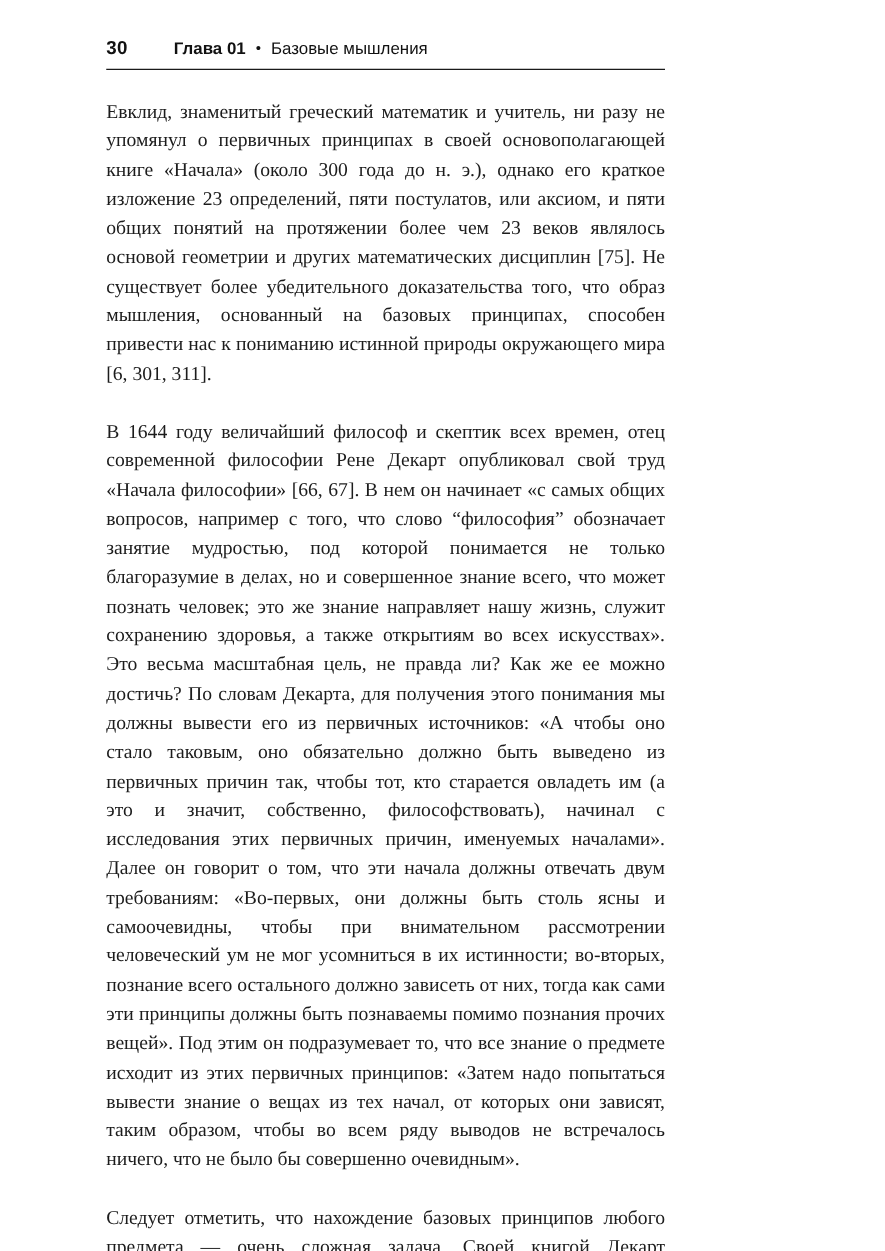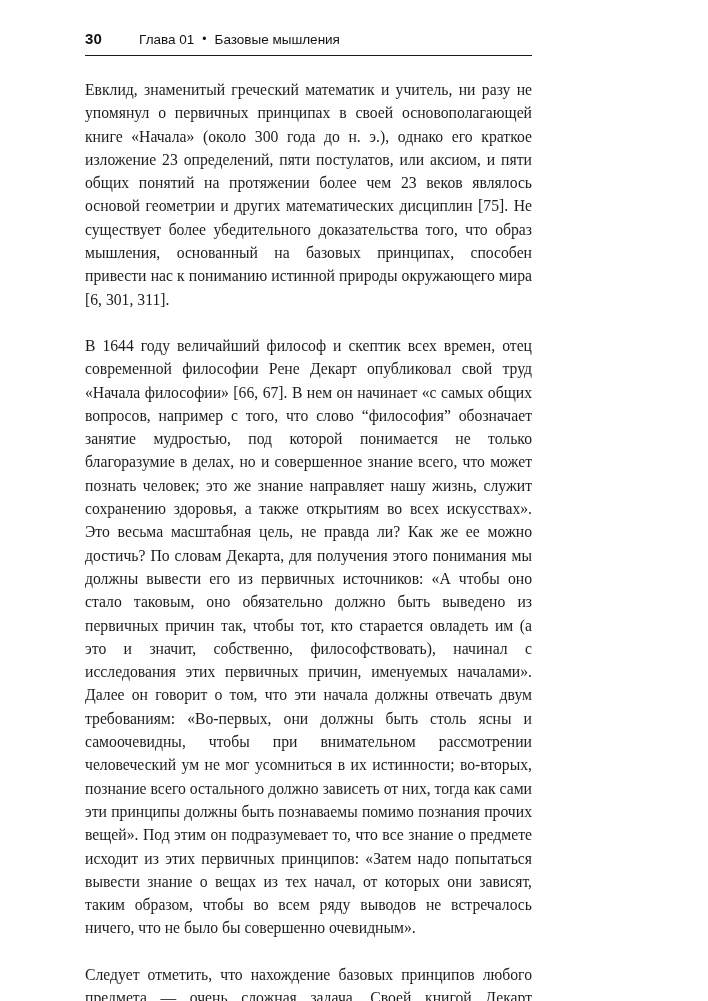--- a/index.html
+++ b/index.html
@@ -28,20 +28,21 @@
     color: #111111;
   }
   .page-number {
     font-weight: bold;
     font-size: 15px;
     margin-right: 37px;
     letter-spacing: 0.2px;
   }
   .chapter-label {
     margin-right: 8px;
+    font-weight: bold;
   }
   .bullet-sep {
     margin-right: 8px;
     font-size: 12px;
     position: relative;
     top: -1px;
   }
   .header-rule {
     border: none;
     border-top: 1.4px solid #1a1a1a;

